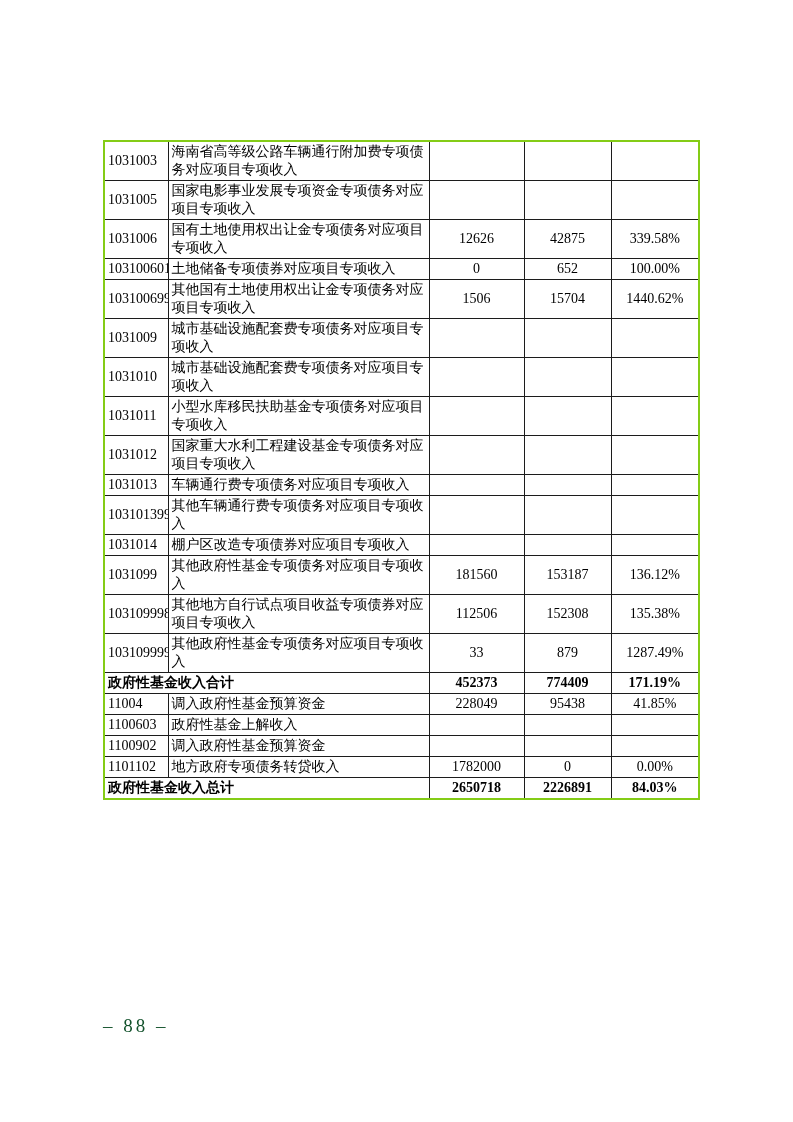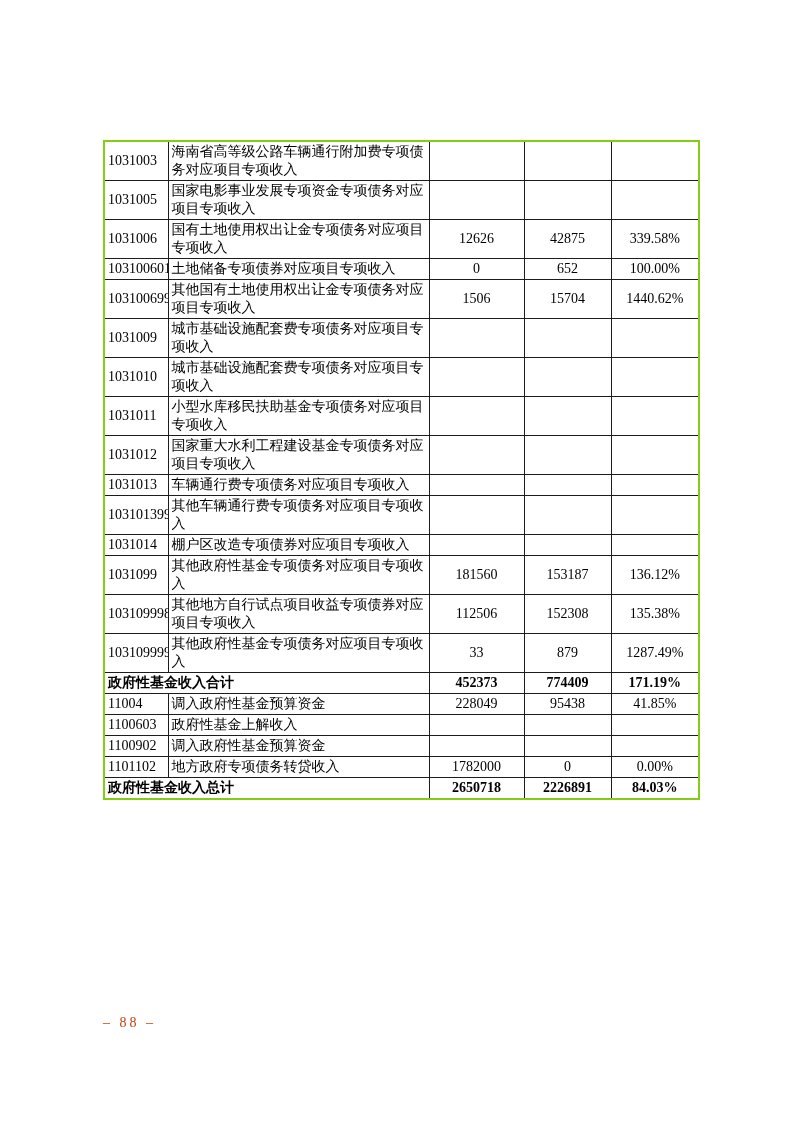--- a/index.html
+++ b/index.html
@@ -52,23 +52,23 @@
     font-weight: bold;
     font-size: 15px;
   }
   tr.row-subtotal td, tr.row-total td {
     font-weight: bold;
   }
   .page-number {
     position: absolute;
     left: 103px;
     top: 1015px;
-    font-size: 14px;
+    font-size: 19px;
     letter-spacing: 3px;
-    color: #c2410c;
+    color: #14532d;
   }
 </style>
 </head>
 <body>
 
 <div class="page">
 
   <table class="budget">
     <colgroup>
       <col style="width:64px">

